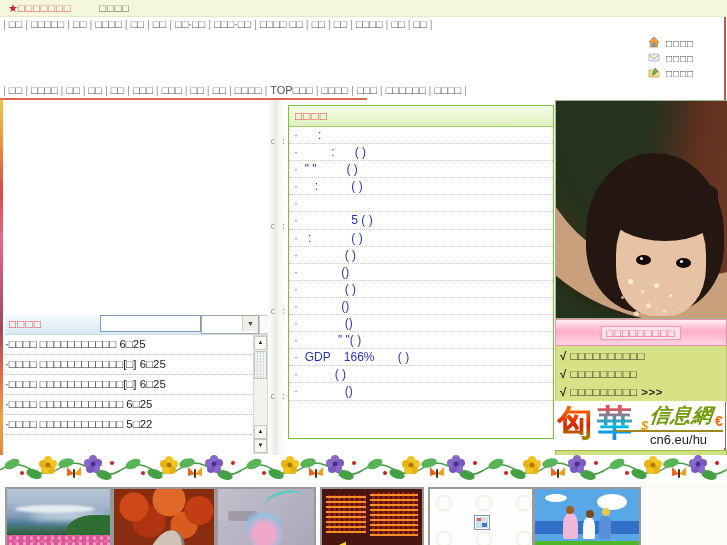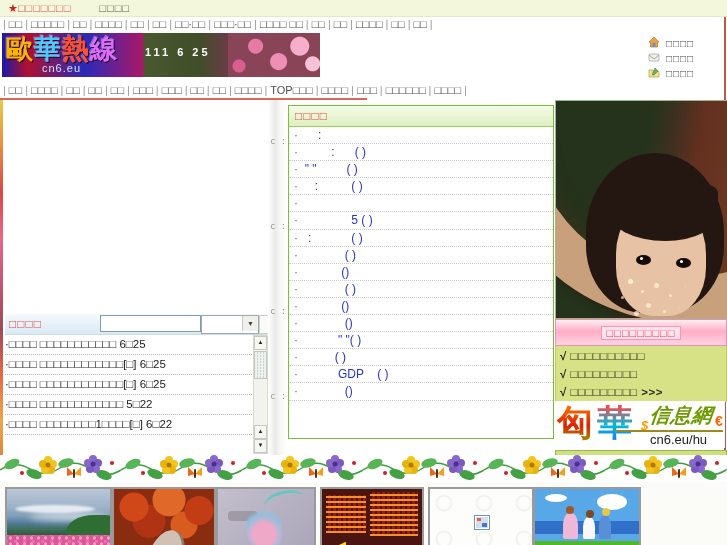--- a/index.html
+++ b/index.html
@@ -199,26 +199,20 @@
 </style>
 </head>
 <body>
 
 <div class="page">
 
   <div class="topbar"><span class="star">★</span><span class="red">□□□□□□□</span><span class="dark">□□□□</span></div>
 
   <div class="nav nav1" id="nav1"><span class="sep">|</span><span class="nav-item">□□</span><span class="sep">|</span><span class="nav-item">□□□□□</span><span class="sep">|</span><span class="nav-item">□□</span><span class="sep">|</span><span class="nav-item">□□□□</span><span class="sep">|</span><span class="nav-item">□□</span><span class="sep">|</span><span class="nav-item">□□</span><span class="sep">|</span><span class="nav-item">□□·□□</span><span class="sep">|</span><span class="nav-item">□□□·□□</span><span class="sep">|</span><span class="nav-item">□□□□ □□</span><span class="sep">|</span><span class="nav-item">□□</span><span class="sep">|</span><span class="nav-item">□□</span><span class="sep">|</span><span class="nav-item">□□□□</span><span class="sep">|</span><span class="nav-item">□□</span><span class="sep">|</span><span class="nav-item">□□</span><span class="sep">|</span></div>
 
-  <div class="banner">
-    <div class="flowers"></div>
-    <div class="logo" id="banner-logo"><span class="c1">歐</span><span class="c2">華</span><span class="c3">熱</span><span class="c4">線</span></div>
-    <div class="cn6">cn6.eu</div>
-    <div class="date">111 6 25</div>
-  </div>
 
   <div class="quick" id="quicklinks">
       <div class="qrow">
         <span><svg width="12" height="12" viewBox="0 0 12 12">
             <path d="M6 1 L11 6 L9.5 6 L9.5 11 L2.5 11 L2.5 6 L1 6 Z" fill="#e8a040" stroke="#b06820" stroke-width="0.6"></path>
             <rect x="4.6" y="7" width="2.8" height="4" fill="#6090d0"></rect>
           </svg></span>
         <span class="ql">□□□□</span>
       </div>
       <div class="qrow">
@@ -249,22 +243,22 @@
     <div class="combo">
       <div class="btn">▼</div>
     </div>
     <div class="corner"></div>
   </div>
 
   <div class="llist" id="leftlist">
       <div class="lrow">·□□□□ □□□□□□□□□□□ 6□25</div>
       <div class="lrow">·□□□□ □□□□□□□□□□□□[□] 6□25</div>
       <div class="lrow">·□□□□ □□□□□□□□□□□□[□] 6□25</div>
+      <div class="lrow">·□□□□ □□□□□□□□□□□□ 6□25</div>
       <div class="lrow">·□□□□ □□□□□□□□□□□□ 5□22</div>
-      <div class="lrow">·□□□□ □□□□□□□□1□□□□[□] 6□22</div>
     </div>
 
   <div class="scrollbar">
     <div class="sbtn">▲</div>
     <div class="sthumb"></div>
     <div class="sbot">
       <div class="sbtn">▲</div>
       <div class="sbtn">▼</div>
     </div>
   </div>
@@ -285,22 +279,22 @@
         <div class="crow"><span class="b">·</span><span class="t">     :          ( )</span></div>
         <div class="crow"><span class="b">·</span><span class="t"></span></div>
         <div class="crow"><span class="b">·</span><span class="t">                5 ( )</span></div>
         <div class="crow"><span class="b">·</span><span class="t">   :            ( )</span></div>
         <div class="crow"><span class="b">·</span><span class="t">              ( )</span></div>
         <div class="crow"><span class="b">·</span><span class="t">             ()</span></div>
         <div class="crow"><span class="b">·</span><span class="t">              ( )</span></div>
         <div class="crow"><span class="b">·</span><span class="t">             ()</span></div>
         <div class="crow"><span class="b">·</span><span class="t">              ()</span></div>
         <div class="crow"><span class="b">·</span><span class="t">            " "( )</span></div>
+        <div class="crow"><span class="b">·</span><span class="t">  GDP    166%       ( )</span></div>
         <div class="crow"><span class="b">·</span><span class="t">           ( )</span></div>
-        <div class="crow"><span class="b">·</span><span class="t">            GDP    ( )</span></div>
         <div class="crow"><span class="b">·</span><span class="t">              ()</span></div>
       </div>
   </div>
 
   <div class="photo">
     <div class="hat"></div>
     <div class="hair"></div>
     <div class="face"></div>
     <div class="bangs"></div>
     <div class="eye"></div>

